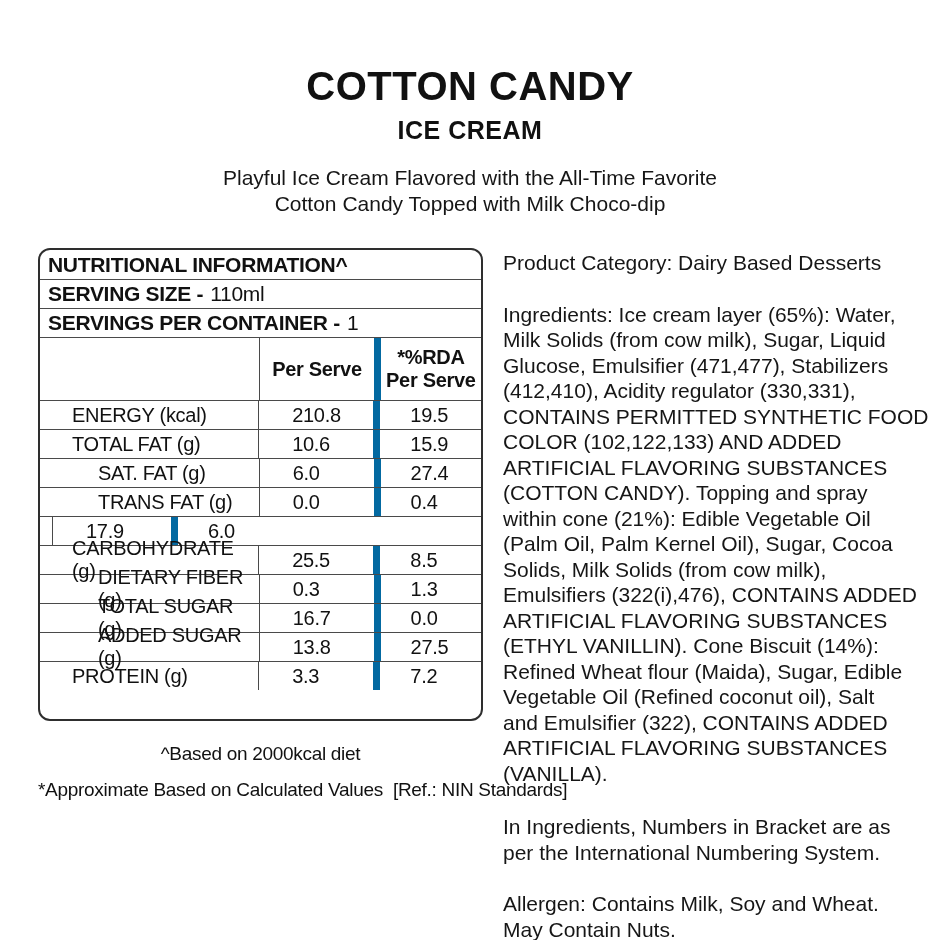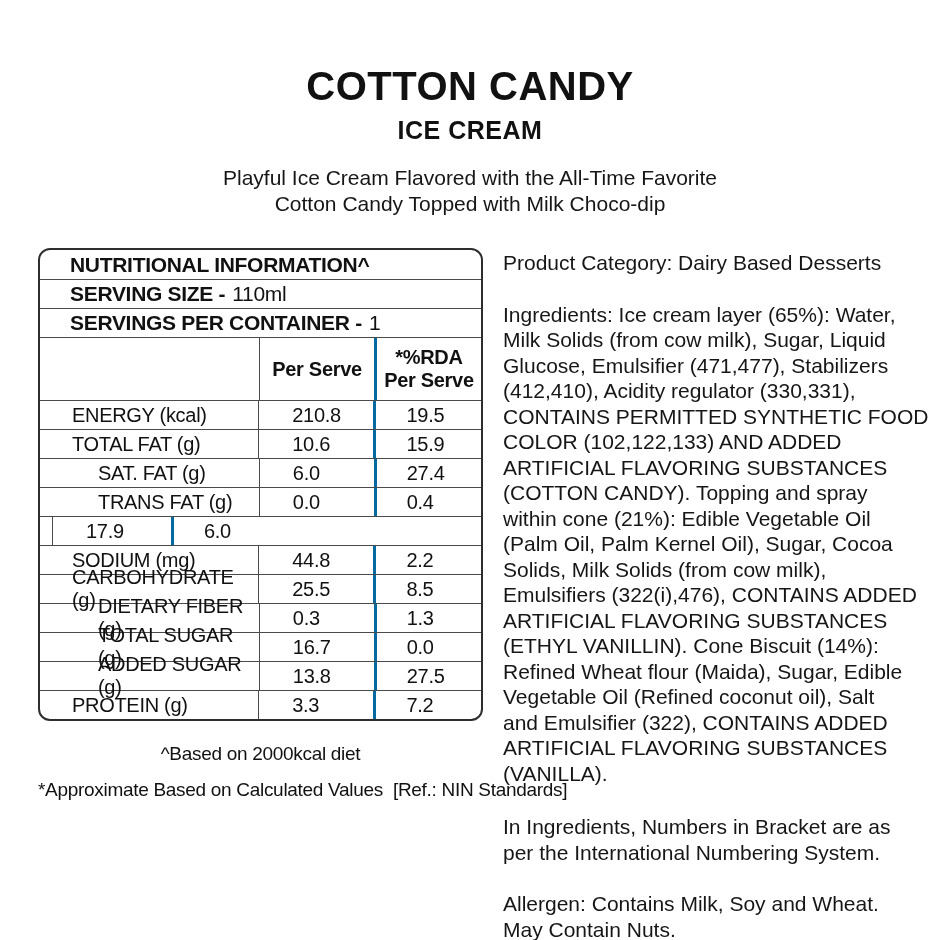--- a/index.html
+++ b/index.html
@@ -24,30 +24,30 @@
   
   .left-panel { position: absolute; left: 38px; top: 248px; width: 445px; }
   .nutri-table {
     width: 445px; height: 473px;
     border: 2px solid #2e2e2e; border-radius: 12px;
     overflow: hidden;
     letter-spacing: -0.3px;
   }
   .t-row { display: flex; align-items: center; border-top: 1px solid #4a4a4a; }
   .t-row:first-child { border-top: none; }
-  .t-row.full { padding-left: 30px; }
+  .t-row.full { padding-left: 8px; }
   .row-title { height: 29px; font-size: 21px; font-weight: 700; }
   .row-serving, .row-container { height: 29px; font-size: 21px; }
   .b { font-weight: 700; }
   .val { font-weight: 400; margin-left: 7px; }
   .row-colhead { height: 63px; }
   .cols { align-items: stretch; padding-left: 12px; }
   .c1 { width: 215px; display: flex; align-items: center; }
   .c2 { width: 119px; border-left: 1px solid #4a4a4a; display: flex; align-items: center; }
-  .c3 { width: 111px; border-left: 3px solid #0369a1; display: flex; align-items: center; }
+  .c3 { width: 111px; border-left: 7px solid #0369a1; display: flex; align-items: center; }
   .row-colhead .c2, .row-colhead .c3 {
     justify-content: center; text-align: center;
     font-weight: 700; font-size: 20px; line-height: 23px; white-space: pre-line;
   }
   .data-row { height: 29px; font-size: 20px; }
   .data-row .c1 { padding-left: 20px; }
   .data-row .c1.indent { padding-left: 46px; }
   .data-row .c2 { padding-left: 33px; }
   .data-row .c3 { padding-left: 30px; }
 
@@ -123,25 +123,20 @@
         <div class="c1 indent">TRANS FAT (g)</div>
         <div class="c2">0.0</div>
         <div class="c3">0.4</div>
       </div>
 
       <div class="t-row cols data-row">
         <div class="c2">17.9</div>
         <div class="c3">6.0</div>
       </div>
 
-      <div class="t-row cols data-row">
-        <div class="c1">SODIUM (mg)</div>
-        <div class="c2">44.8</div>
-        <div class="c3">2.2</div>
-      </div>
 
       <div class="t-row cols data-row">
         <div class="c1">CARBOHYDRATE (g)</div>
         <div class="c2">25.5</div>
         <div class="c3">8.5</div>
       </div>
 
       <div class="t-row cols data-row">
         <div class="c1 indent">DIETARY FIBER (g)</div>
         <div class="c2">0.3</div>

